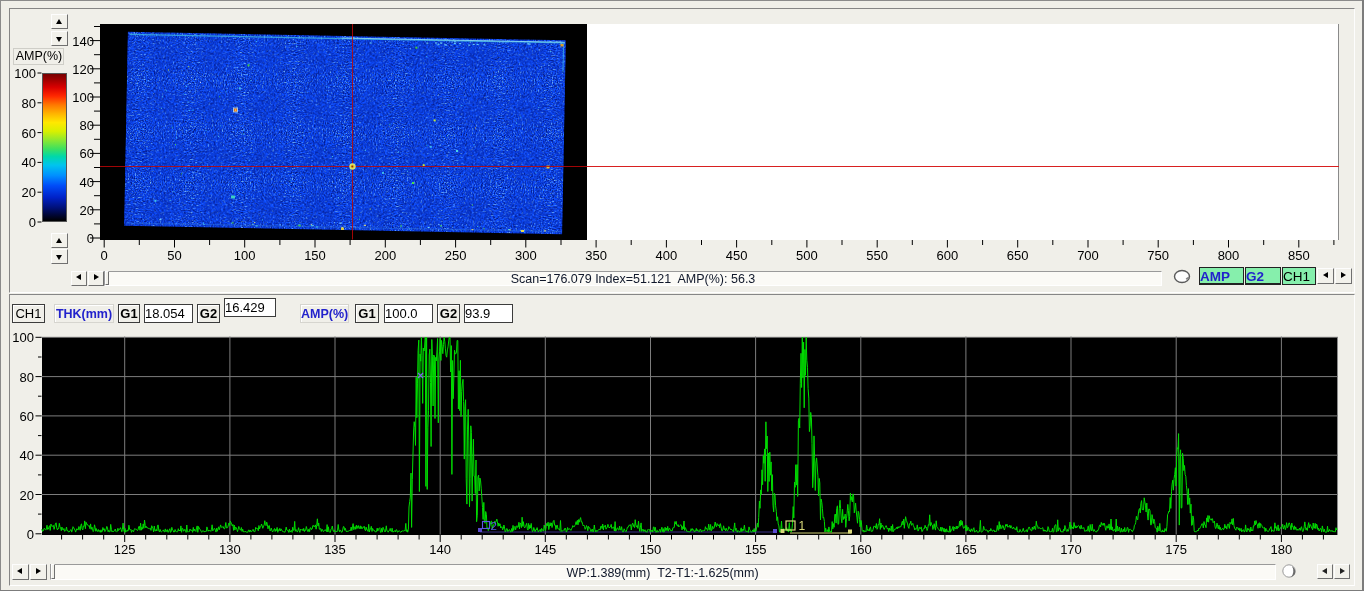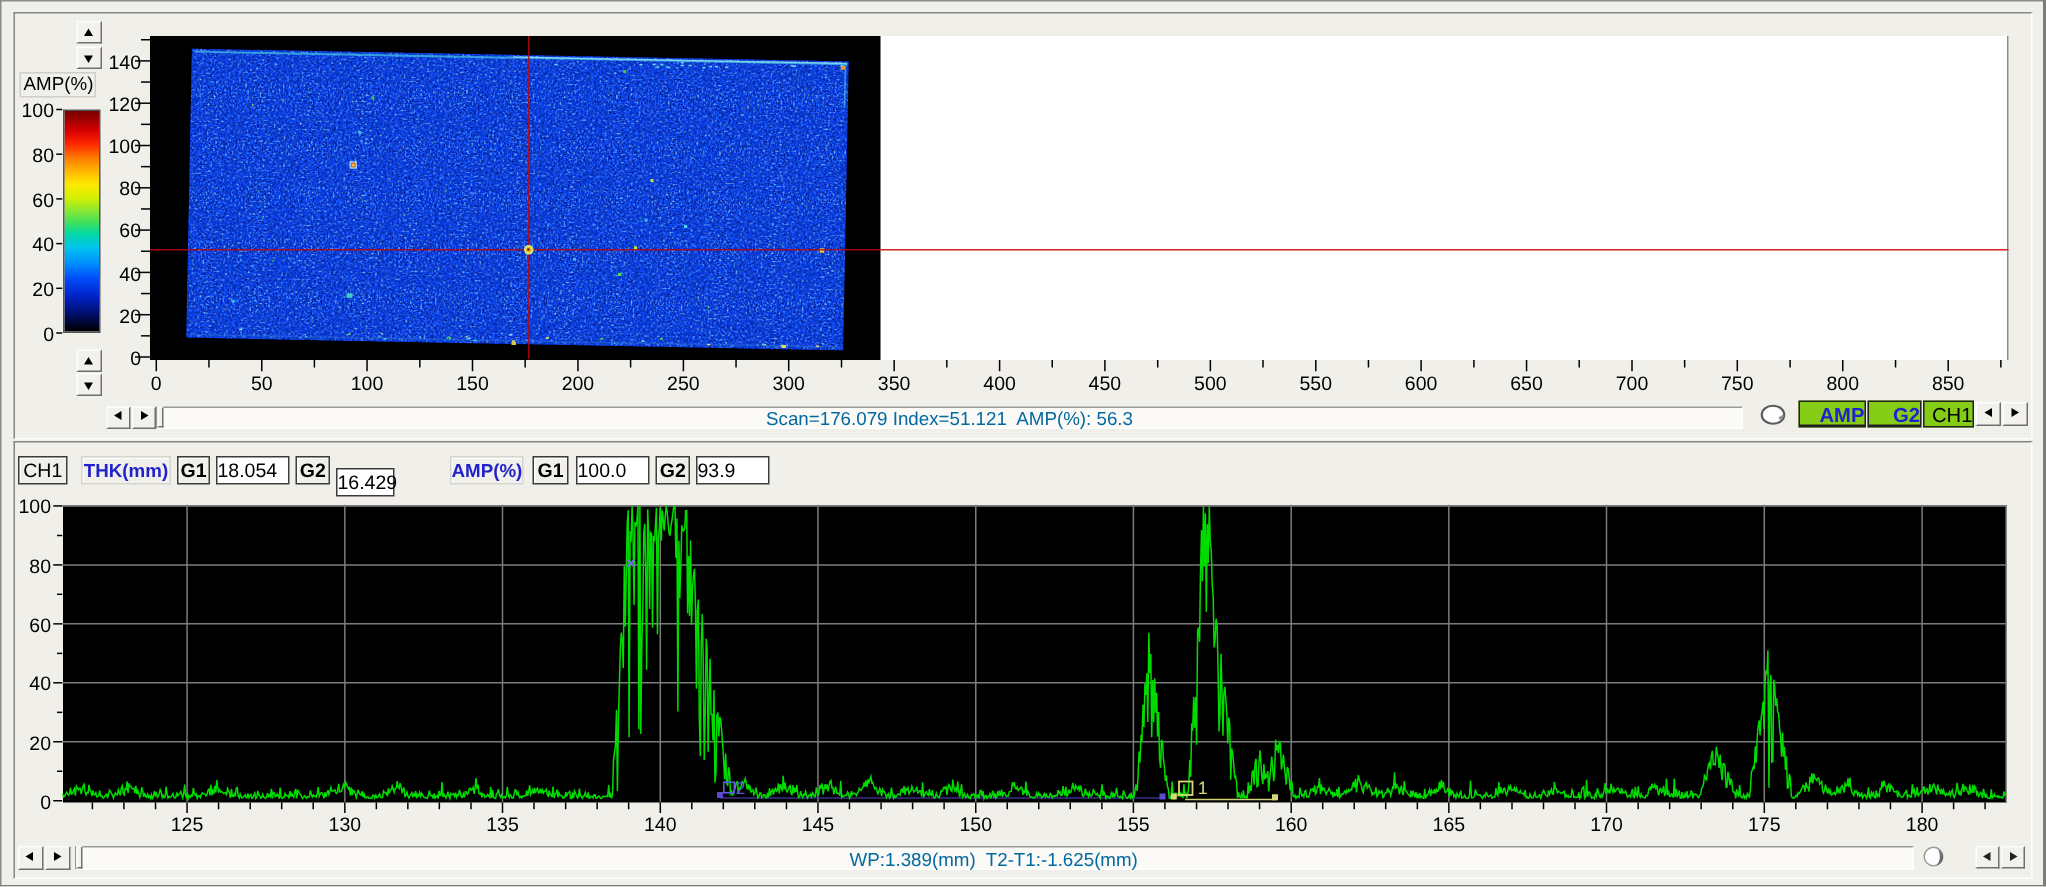--- a/index.html
+++ b/index.html
@@ -1,22 +1,22 @@
 <!DOCTYPE html>
 <html><head><meta charset="utf-8"><style>
 *{margin:0;padding:0;box-sizing:border-box}
 html,body{width:1364px;height:591px;overflow:hidden;background:#f0efe9;font-family:"Liberation Sans",sans-serif;position:relative}
 .abs{position:absolute}
 .panel{position:absolute;border:1px solid #868686;background:#f0efe9}
 .ax{font:13px "Liberation Sans",sans-serif;fill:#000}
 .sbtn{position:absolute;background:#f2f1eb;border-top:1px solid #fdfdfd;border-left:1px solid #fdfdfd;border-right:1px solid #707070;border-bottom:1px solid #707070}
 .tri{position:absolute;width:0;height:0}
 .track{position:absolute;background:#fbfaf6;border-top:1px solid #9a9a9a;border-left:1px solid #9a9a9a;border-bottom:1px solid #fff;border-right:1px solid #fff}
-.blue{color:#0369a1}
-.tab{position:absolute;background:#84cc16;border:1px solid #222;font:bold 13.5px "Liberation Sans",sans-serif;color:#2222cc;text-align:right}
+.blue{color:#0f172a}
+.tab{position:absolute;background:#86efac;border:1px solid #222;font:bold 13.5px "Liberation Sans",sans-serif;color:#2222cc;text-align:left}
 .hbtn{position:absolute;background:#f0efe9;border:1px solid #3c3c3c;box-shadow:inset 1px 1px 0 #fff;font:13px "Liberation Sans",sans-serif;text-align:center}
 .inp{position:absolute;background:#fff;border:1px solid #3c3c3c;font:13px "Liberation Sans",sans-serif;padding-left:0}
 </style></head><body>
 
 <div class="abs" style="left:0;top:0;width:1364px;height:1px;background:#8b8b8b"></div>
 <div class="abs" style="left:0;top:0;width:1px;height:591px;background:#8b8b8b"></div>
 <div class="abs" style="left:1362px;top:0;width:2px;height:591px;background:#7c7c7c"></div>
 <div class="abs" style="left:0;top:590px;width:1364px;height:1px;background:#7c7c7c"></div>
 
 <div class="panel" style="left:9px;top:8px;width:1346px;height:285px;border-bottom-color:#fff;border-right-color:#fdfdfd"></div>
@@ -434,21 +434,21 @@
 <div class="sbtn" style="left:1317px;top:267.5px;width:17px;height:16px"></div>
 <div class="tri" style="left:1322.5px;top:271.5px;border-top:3.5px solid transparent;border-bottom:3.5px solid transparent;border-right:5px solid #000"></div>
 <div class="sbtn" style="left:1335px;top:267.5px;width:17px;height:16px"></div>
 <div class="tri" style="left:1341px;top:271.5px;border-top:3.5px solid transparent;border-bottom:3.5px solid transparent;border-left:5px solid #000"></div>
 
 <div class="hbtn" style="left:12px;top:304px;width:33px;height:19px;line-height:18px">CH1</div>
 <div class="abs" style="left:54px;top:304px;width:60px;height:19px;border:1px solid #d6d5cf;box-shadow:inset 1px 1px 0 #fff;text-align:center;font:bold 12.5px 'Liberation Sans',sans-serif;line-height:18px;color:#2222cc">THK(mm)</div>
 <div class="hbtn" style="left:118px;top:304px;width:22px;height:19px;line-height:18px;font-weight:bold">G1</div>
 <div class="inp" style="left:144px;top:304px;width:49px;height:19px;line-height:17px">18.054</div>
 <div class="hbtn" style="left:197px;top:304px;width:23px;height:19px;line-height:18px;font-weight:bold">G2</div>
-<div class="inp" style="left:224px;top:312px;width:39px;height:19px;line-height:17px">16.429</div>
+<div class="inp" style="left:224px;top:298px;width:52px;height:19px;line-height:17px">16.429</div>
 <div class="abs" style="left:300px;top:304px;width:49px;height:19px;border:1px solid #d6d5cf;box-shadow:inset 1px 1px 0 #fff;text-align:center;font:bold 12.5px 'Liberation Sans',sans-serif;line-height:18px;color:#2222cc">AMP(%)</div>
 <div class="hbtn" style="left:355px;top:304px;width:24px;height:19px;line-height:18px;font-weight:bold">G1</div>
 <div class="inp" style="left:384px;top:304px;width:49px;height:19px;line-height:17px">100.0</div>
 <div class="hbtn" style="left:437px;top:304px;width:23px;height:19px;line-height:18px;font-weight:bold">G2</div>
 <div class="inp" style="left:464px;top:304px;width:49px;height:19px;line-height:17px">93.9</div>
 
 <div class="sbtn" style="left:12px;top:563.5px;width:16.5px;height:16px"></div>
 <div class="tri" style="left:17px;top:567.5px;border-top:3.5px solid transparent;border-bottom:3.5px solid transparent;border-right:5px solid #000"></div>
 <div class="sbtn" style="left:29.5px;top:563.5px;width:17px;height:16px"></div>
 <div class="tri" style="left:35.5px;top:567.5px;border-top:3.5px solid transparent;border-bottom:3.5px solid transparent;border-left:5px solid #000"></div>

